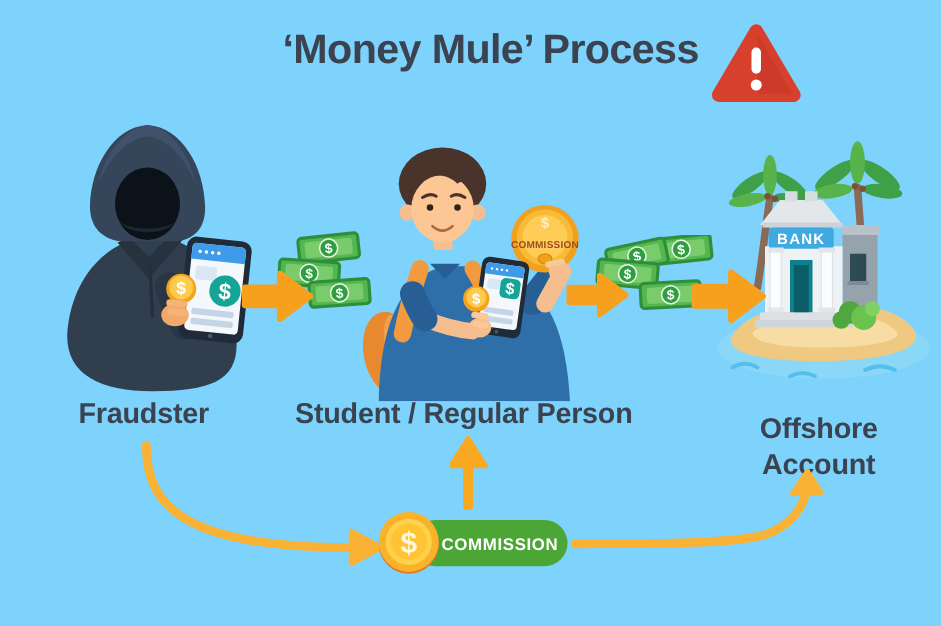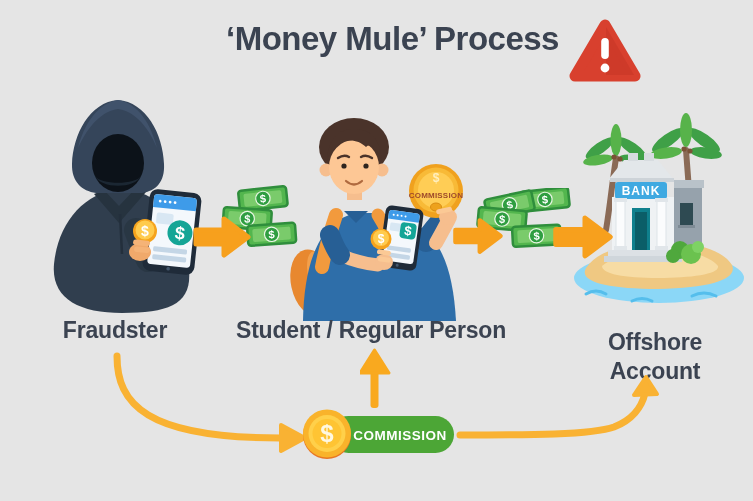--- a/index.html
+++ b/index.html
@@ -1,17 +1,17 @@
 <!DOCTYPE html>
 <html><head>
 <meta charset="utf-8">
 <style>
   html,body{margin:0;padding:0;background:#fff;}
   #canvas{
-    position:relative;width:753px;height:501px;background:#e5e5e5;
+    position:relative;width:753px;height:501px;background:#7dd3fc;
     overflow:hidden;font-family:"Liberation Sans",sans-serif;
   }
   .abs{position:absolute;}
   #page-title{
     left:226px;top:20px;width:340px;height:44px;
     font-size:33px;font-weight:bold;color:#3B4351;letter-spacing:-0.5px;
     white-space:nowrap;
   }
   .actor-label{
     font-size:23px;font-weight:bold;color:#3B4351;text-align:center;

